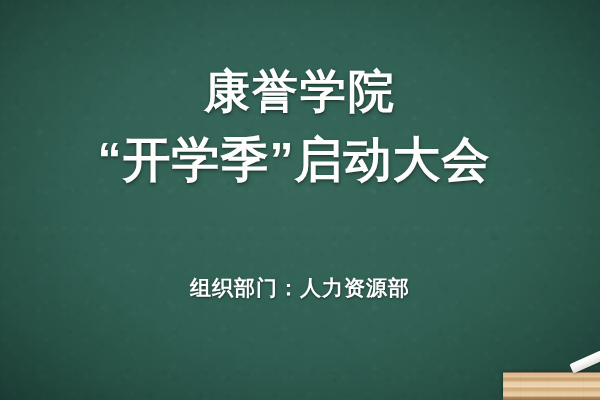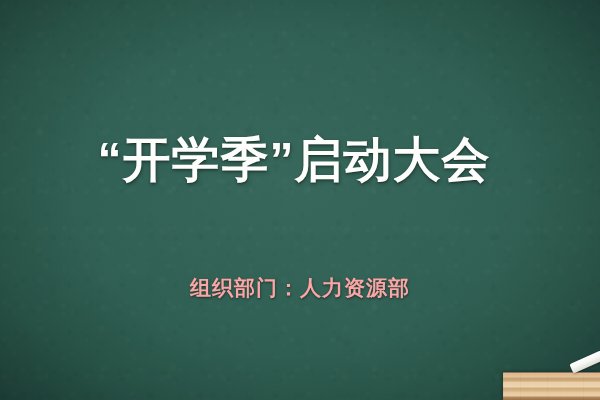--- a/index.html
+++ b/index.html
@@ -102,21 +102,21 @@
     left: 0;
     right: 12px;
     font-size: 48px;
     letter-spacing: 1px;
   }
   #subtitle {
     position: absolute;
     top: 277px;
     left: 0;
     right: 0;
-    color: #fca5a5;
+    color: #ffffff;
     font-weight: bold;
     font-size: 21px;
     letter-spacing: 1px;
     text-align: center;
     white-space: nowrap;
     line-height: 1;
     text-shadow:
       0 1px 2px rgba(0,0,0,0.34),
       1px 1px 3px rgba(0,0,0,0.22);
   }
@@ -180,20 +180,21 @@
 <body>
 
 <div id="slide">
 
   <div class="board-base"></div>
   <div class="board-noise"></div>
   <div class="board-streaks"></div>
   <div class="board-vignette"></div>
 
   <div class="content">
+    <div id="title-line-1" class="title-line">康誉学院</div>
 
     <div id="title-line-2" class="title-line">“开学季”启动大会</div>
 
     <div id="subtitle">组织部门：人力资源部</div>
   </div>
 
   <div class="chalk-ledge">
     <div class="chalk-ledge-grain"></div>
     <div class="chalk-ledge-lip"></div>
   </div>

